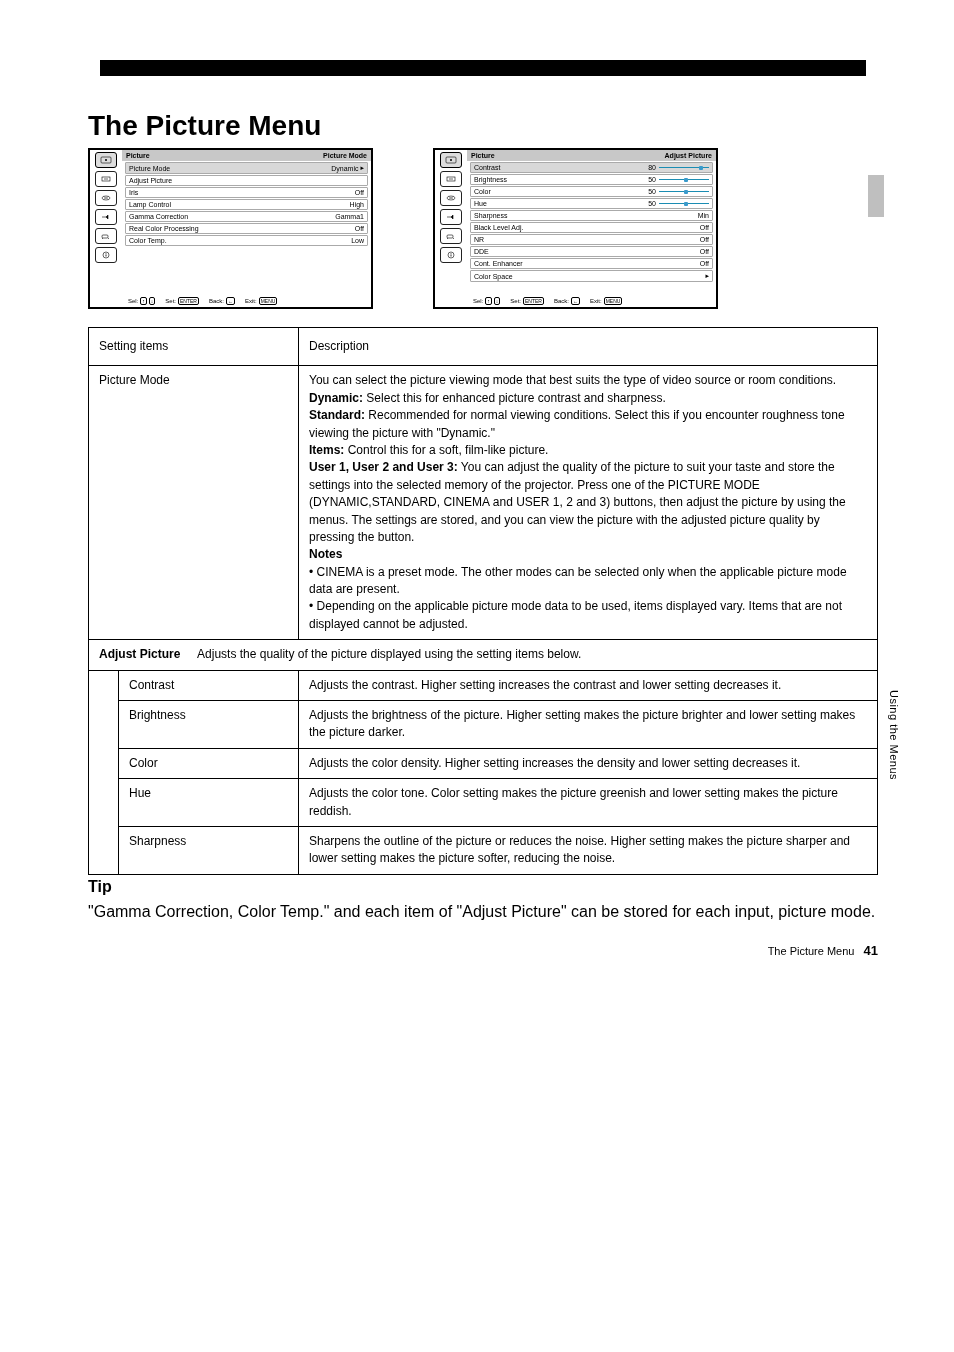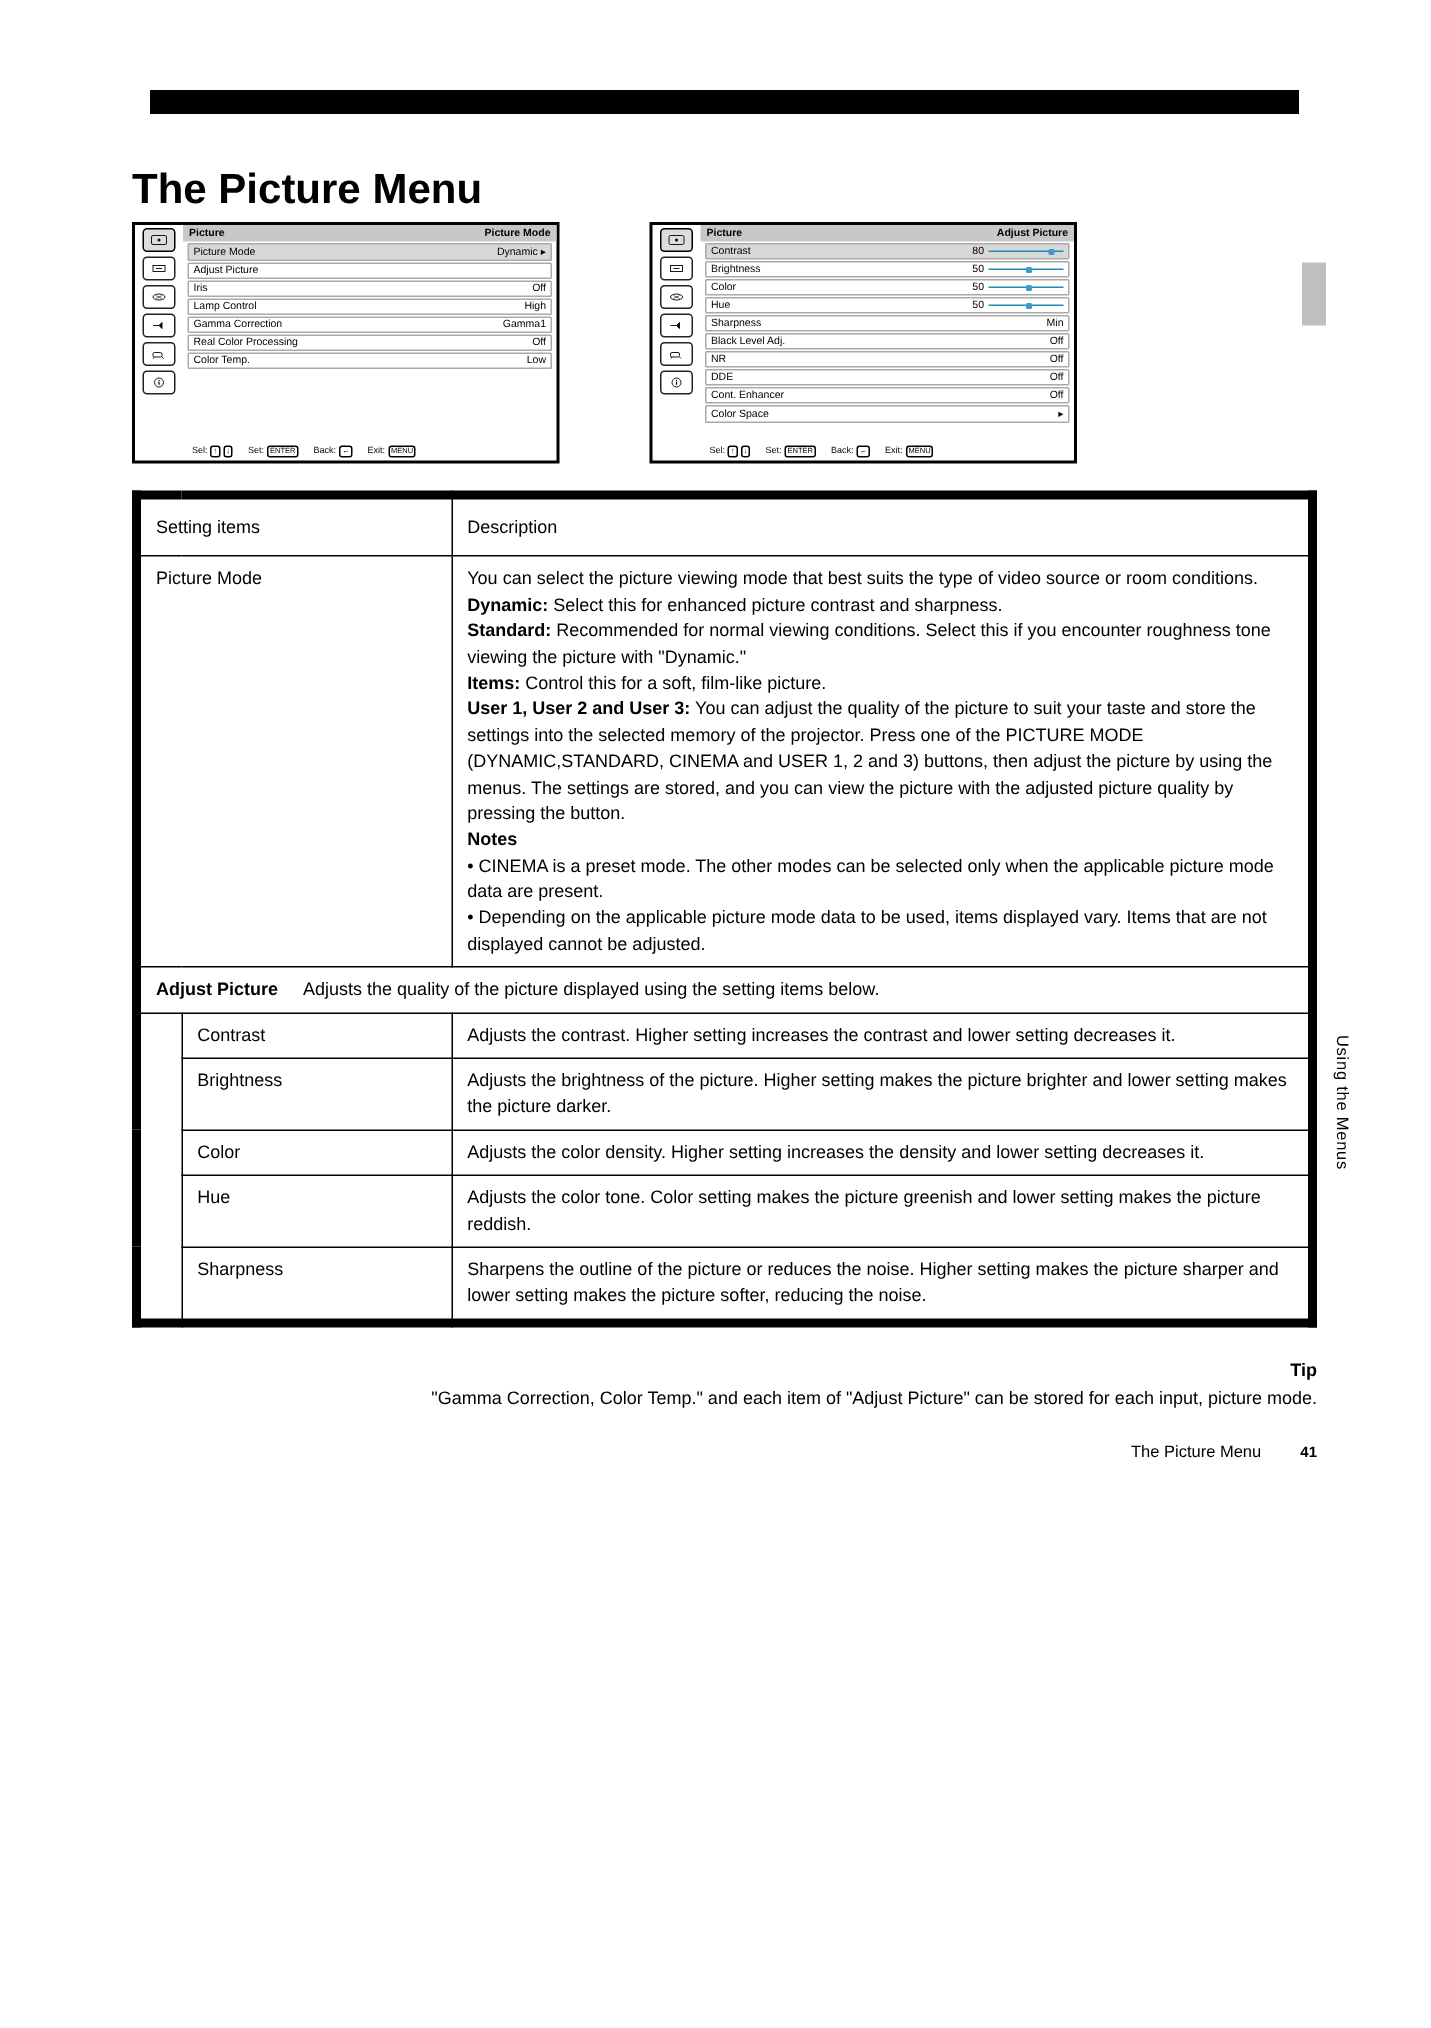--- a/index.html
+++ b/index.html
@@ -145,21 +145,21 @@
     border-radius: 2px;
     padding: 0 1px;
     font-size: 5px;
     line-height: 1;
     height: 8px;
     display: inline-flex;
     align-items: center;
   }
   
   .big-table {
-    border: 6px solid #000000;
+    border: 1px solid #000000;
     border-collapse: collapse;
     width: 100%;
     font-size: 12px;
     line-height: 1.45;
   }
   .big-table td, .big-table th {
     border: 1px solid #000;
     padding: 6px 10px;
     vertical-align: top;
     text-align: left;
@@ -170,35 +170,33 @@
     padding-bottom: 10px;
   }
   .left-col { width: 210px; }
   .left-col-narrow { width: 30px; }
   .sub-left-col { width: 180px; }
   .sub-desc { }
   .adjust-spanning {
     padding: 6px 10px;
   }
   .tip-block {
-    margin-top: 20px;
-    font-size: 12px;
+    font-size: 16px;
     line-height: 1.45;
-    text-align: right;
   }
   .tip-title { font-weight: bold; margin-bottom: 2px; }
   .footer {
     margin-top: 20px;
     text-align: right;
     font-size: 11px;
   }
   .footer .pnum {
-    font-size: 10px;
+    font-size: 13px;
     font-weight: bold;
-    margin-left: 23px;
+    margin-left: 6px;
   }
   .side-vertical {
     position: absolute;
     top: 780px;
     right: 54px;
     transform: rotate(90deg);
     transform-origin: right top;
     font-size: 11px;
     letter-spacing: 0.5px;
     white-space: nowrap;

